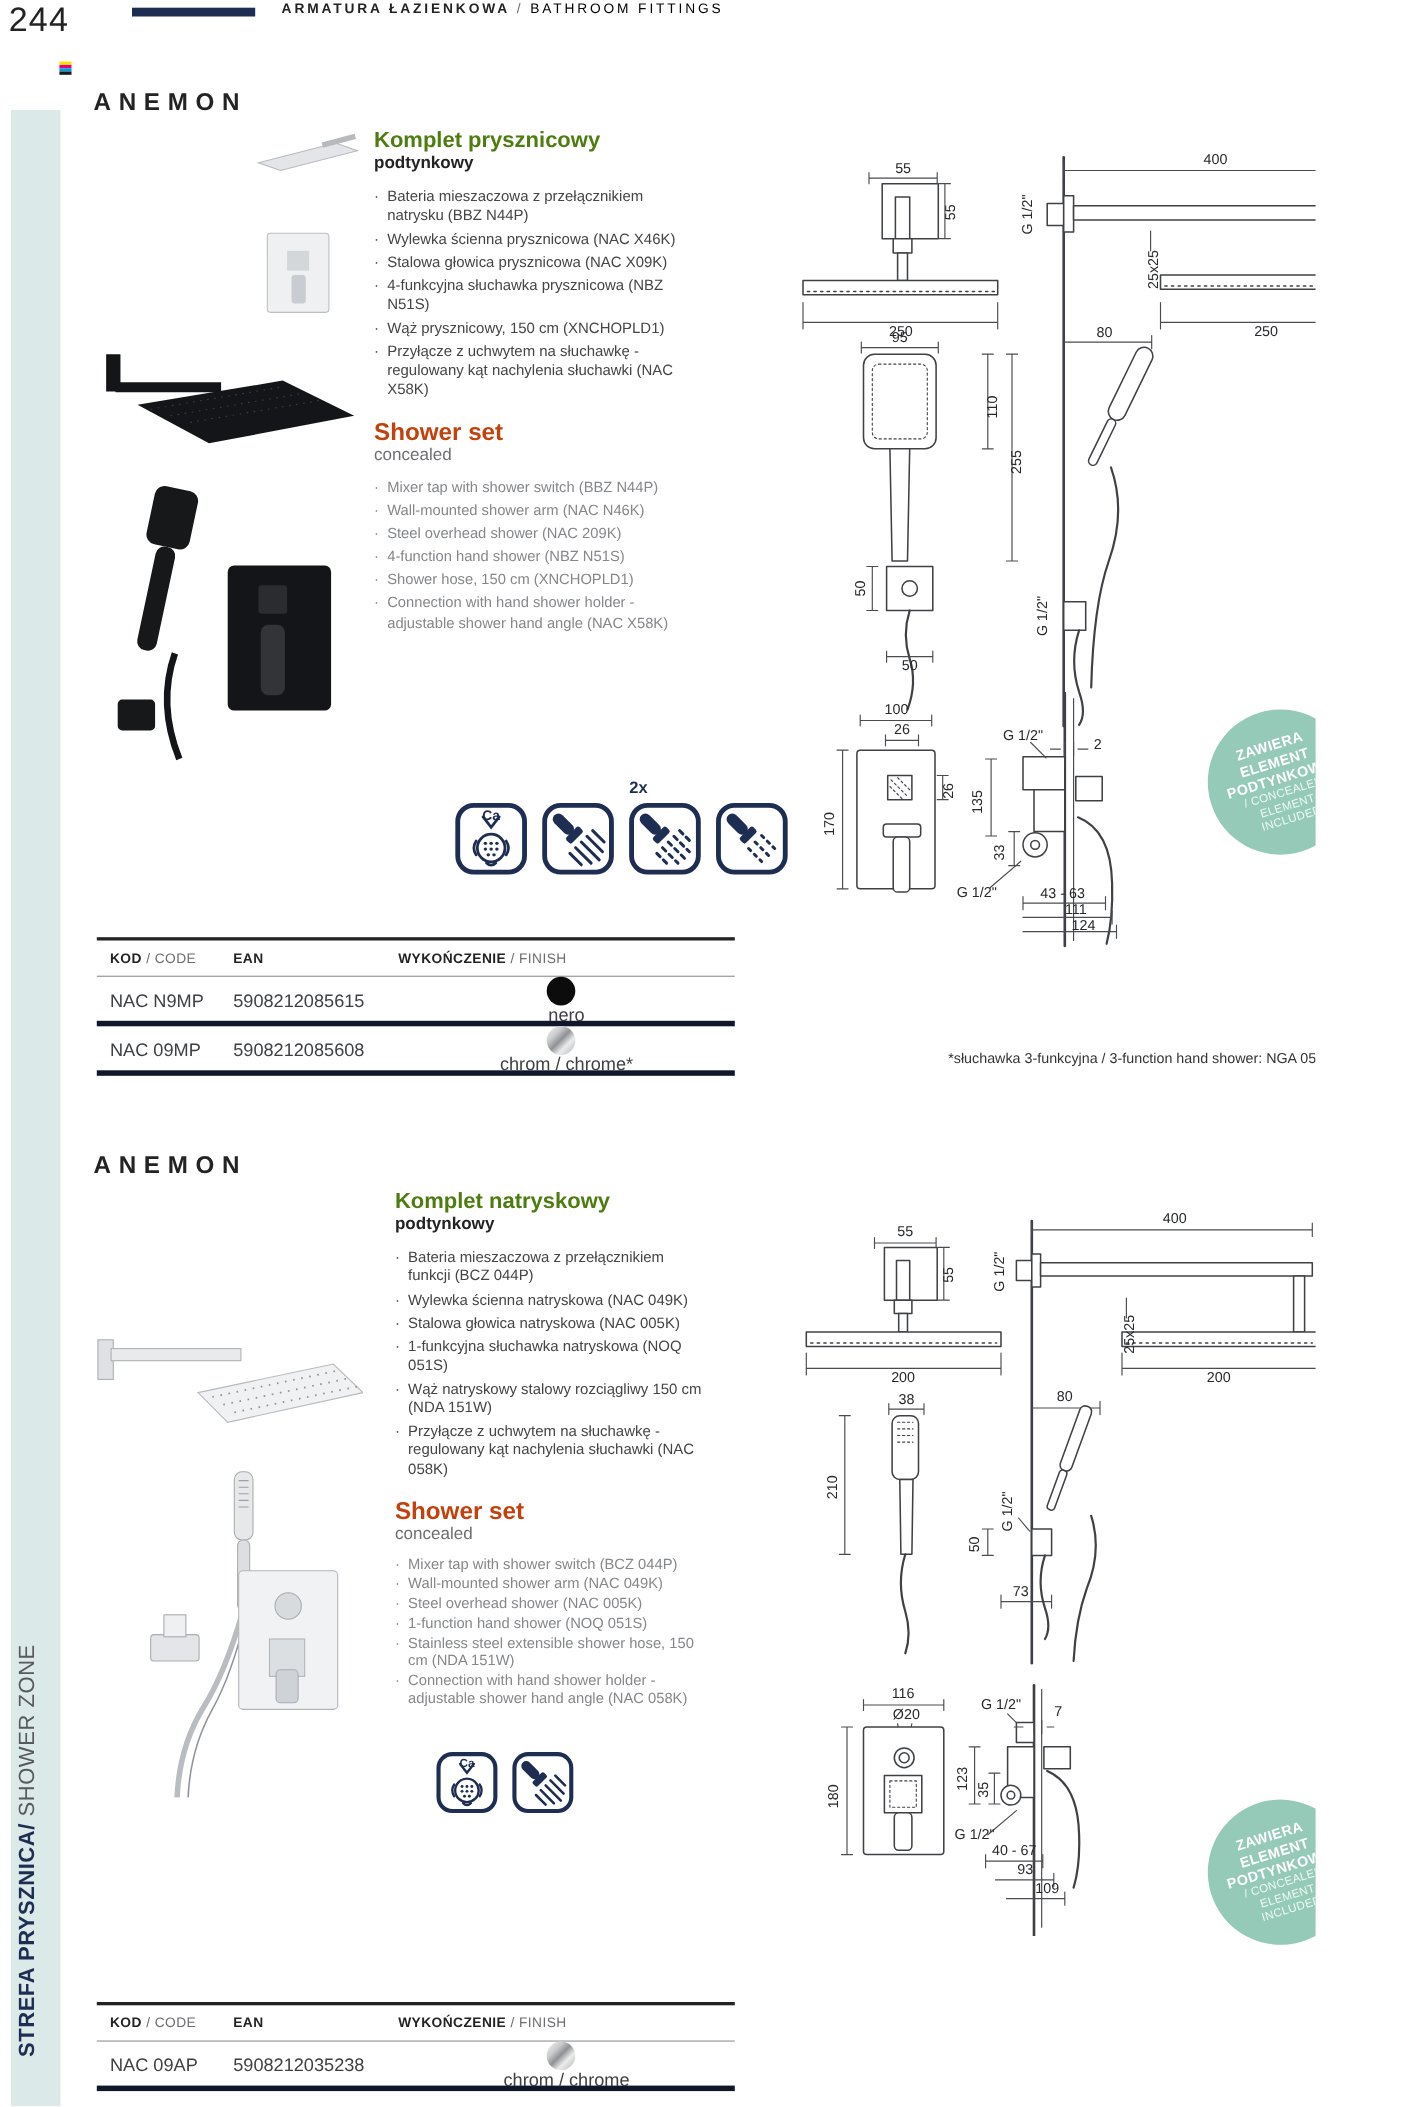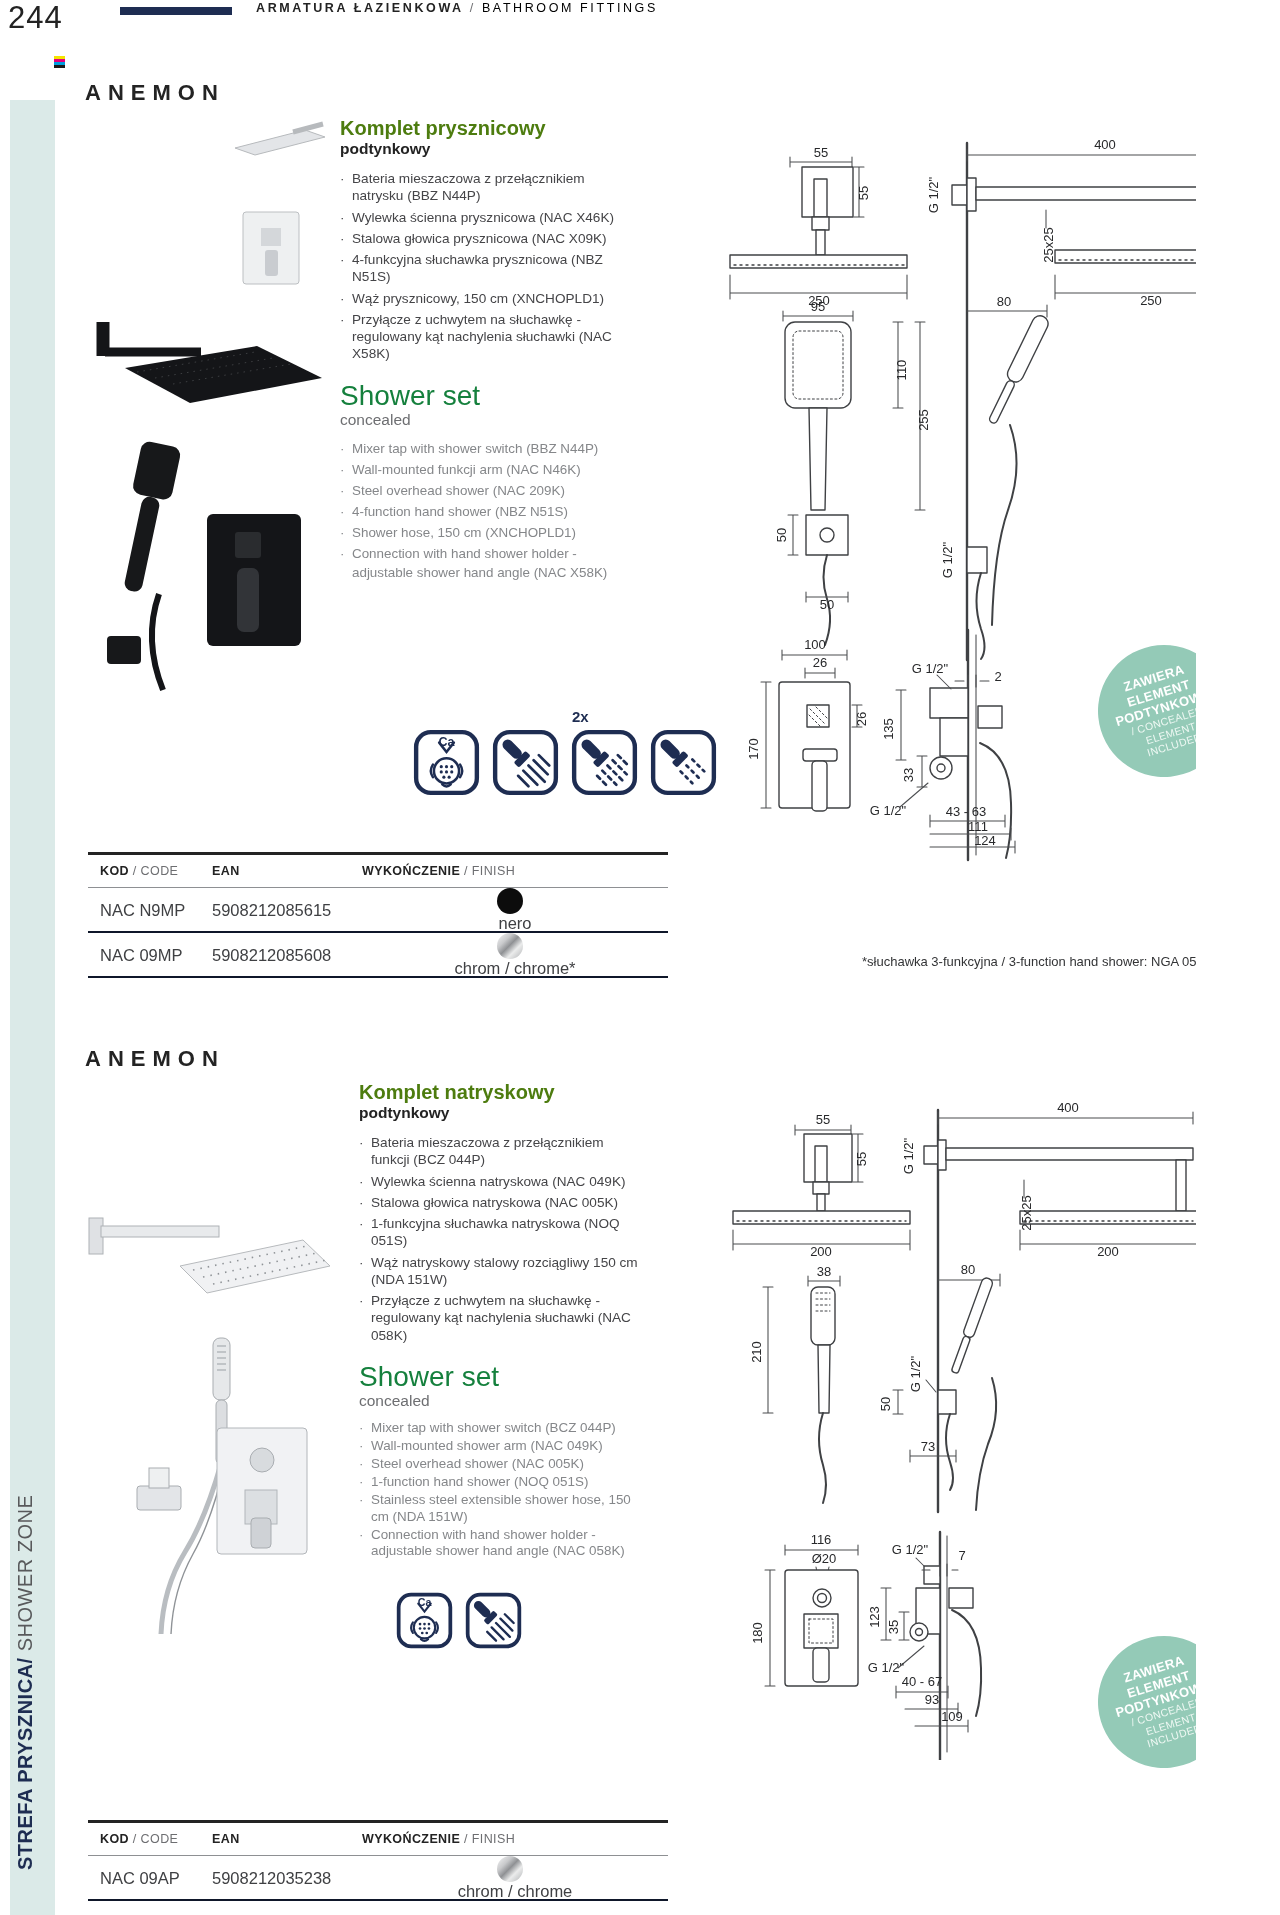--- a/index.html
+++ b/index.html
@@ -24,21 +24,21 @@
   .zonelabel .zpl{font-weight:700;color:#1e2d52;}
   .zonelabel .zen{font-weight:400;color:#58595b;}
 
   
   .brand{font-size:22px;font-weight:800;letter-spacing:7px;color:#232323;}
   .s1-brand{left:85px;top:80px;} .s2-brand{left:85px;top:1046px;}
   .tcol{width:282px;}
   .s1-text{left:340px;top:118px;} .s2-text{left:359px;top:1082px;}
   .h-pl{font-size:20px;font-weight:700;color:#4d7c0f;line-height:1.05;margin:0;}
   .h-pl-sub{font-size:15.5px;font-weight:700;color:#232323;margin:1px 0 12px 0;}
-  .h-en{font-size:28px;font-weight:400;color:#15803d;margin:18px 0 0 0;line-height:1.05;}
+  .h-en{font-size:22px;font-weight:700;color:#c2410c;margin:18px 0 0 0;line-height:1.05;}
   .h-en-sub{font-size:15.5px;font-weight:400;color:#6d6e71;margin:1px 0 10px 0;}
   .feat{display:flex;margin-bottom:4px;}
   .fdot{width:12px;flex:0 0 12px;}
   .pl-list .feat{font-size:13.6px;color:#454548;line-height:1.27;}
   .en-list .feat{font-size:13.4px;color:#85878a;line-height:1.42;margin-bottom:2px;}
   .s2-text .en-list .feat{line-height:1.2;}
 
   
   .icons{display:flex;gap:12px;}
   .s1-icons{left:413px;top:729px;} .s2-icons{left:396px;top:1592px;}
@@ -75,21 +75,21 @@
 
   
   .ptable{width:580px;}
   .s1-table{left:88px;top:852px;} .s2-table{left:88px;top:1820px;}
   .thead{display:grid;grid-template-columns:112px 150px 1fr;align-items:center;height:36px;
          border-top:3px solid #232323;border-bottom:1px solid #8e9093;padding-left:12px;box-sizing:border-box;}
   .th{font-size:12.5px;font-weight:700;color:#232323;letter-spacing:.4px;white-space:nowrap;}
   .th .then{font-weight:400;color:#6d6e71;}
   .th .then:not(:empty)::before{content:" / ";font-weight:400;color:#6d6e71;}
   .trow{display:grid;grid-template-columns:112px 150px 1fr;align-items:center;height:45px;
-        border-bottom:2px solid #0f172a;padding-left:12px;box-sizing:border-box;}
+        border-bottom:5px solid #0f172a;padding-left:12px;box-sizing:border-box;}
   .tc{font-size:16.5px;color:#3f4043;}
   .tc.fin{display:flex;align-items:center;flex-direction:column;}
   .swatch{width:26px;height:26px;border-radius:50%;margin-right:10px;flex:0 0 26px;}
   .swatch.black{background:#0c0c0c;}
   .swatch.chrome{background:linear-gradient(135deg,#f6f6f6 0%,#c9cacc 30%,#8f9194 48%,#ebecec 68%,#b0b2b4 100%);}
 
   .footnote{left:862px;top:954px;width:400px;font-size:13px;color:#333436;}
 
   
   .photo{position:absolute;}
@@ -181,21 +181,21 @@
     <h2 class="h-en">Shower set</h2>
     <div class="h-en-sub">concealed</div>
     <div class="en-list">
   <div class="feat">
     <span class="fdot">·</span>
     <span class="ftext">Mixer tap with shower switch (BBZ N44P)</span>
   </div>
 
   <div class="feat">
     <span class="fdot">·</span>
-    <span class="ftext">Wall-mounted funkcji arm (NAC N46K)</span>
+    <span class="ftext">Wall-mounted shower arm (NAC N46K)</span>
   </div>
 
   <div class="feat">
     <span class="fdot">·</span>
     <span class="ftext">Steel overhead shower (NAC 209K)</span>
   </div>
 
   <div class="feat">
     <span class="fdot">·</span>
     <span class="ftext">4-function hand shower (NBZ N51S)</span>

